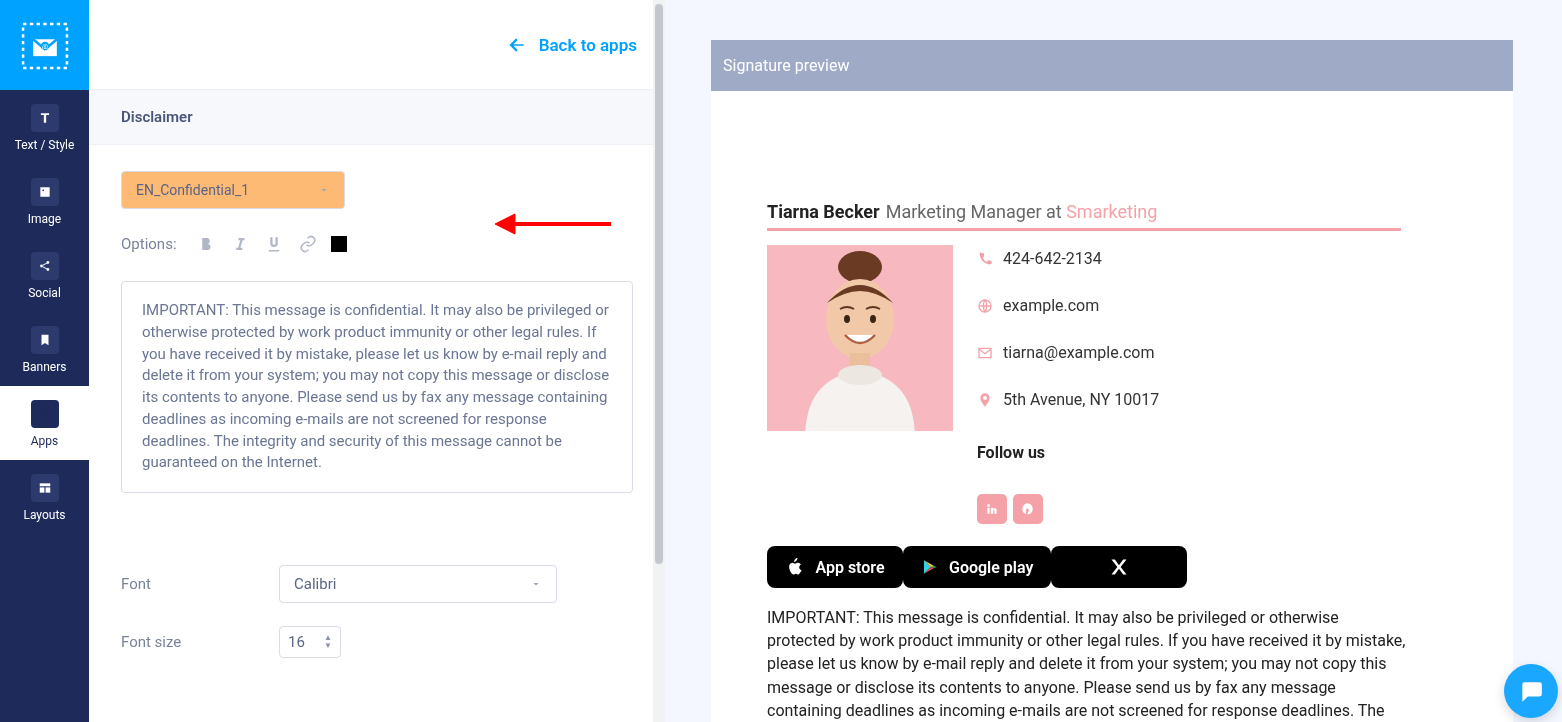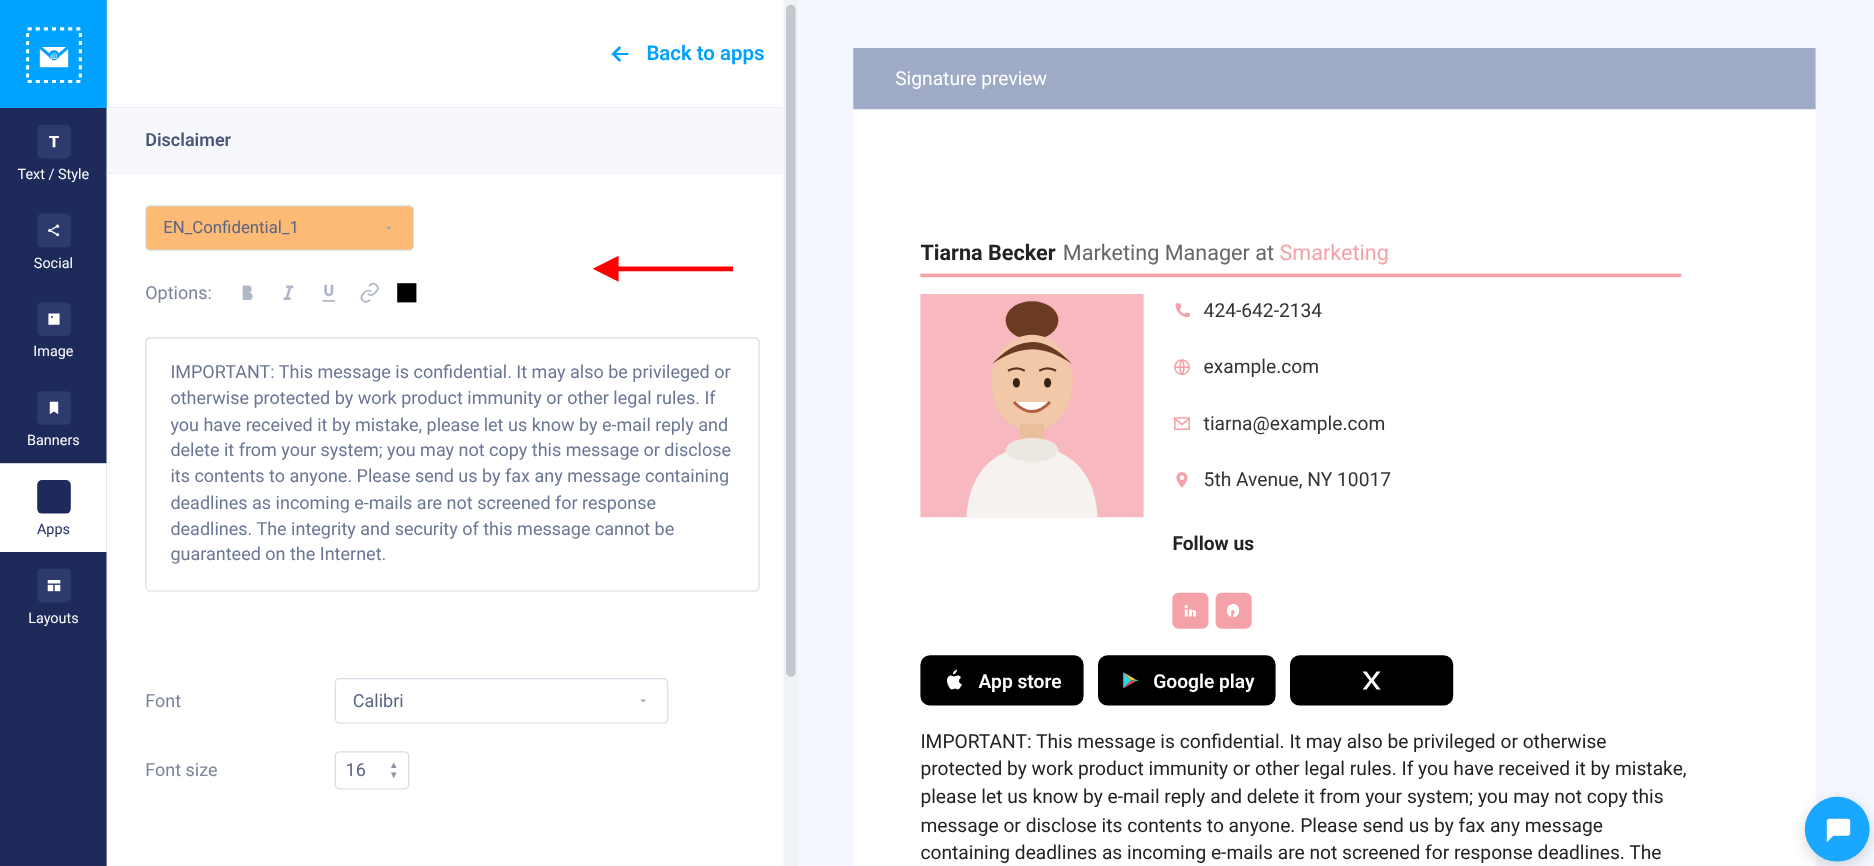--- a/index.html
+++ b/index.html
@@ -223,21 +223,21 @@
   }
   .preview-card {
     background: #fff;
     border-radius: 4px 4px 0 0;
     overflow: visible;
     max-width: 802px;
   }
   .preview-header {
     background: #9fabc6;
     color: #fff;
-    padding: 16px 35px;
+    padding: 16px 12px;
     font-size: 16px;
   }
   .sig-wrap {
     padding: 110px 56px 30px;
   }
   .sig-name-line {
     display: flex;
     align-items: baseline;
     gap: 6px;
     font-size: 18px;
@@ -294,21 +294,21 @@
   .social-btn {
     width: 30px; height: 30px;
     border-radius: 5px;
     background: #f4a2a8;
     display: flex; align-items: center; justify-content: center;
     cursor: pointer;
   }
   .social-btn svg { fill: #fff; width: 14px; height: 14px; }
 
   .store-row {
-    display: flex; gap: 12px; margin-top: 22px;
+    display: flex; margin-top: 22px;
   }
   .store-btn {
     height: 42px;
     background: #000;
     border-radius: 8px;
     color: #fff;
     display: flex;
     align-items: center;
     justify-content: center;
     gap: 10px;
@@ -374,36 +374,36 @@
       <div class="icon-box">
           <svg viewBox="0 0 24 24" width="14" height="14">
             <path d="M5 4h14v3h-5v13h-4V7H5z"></path>
           </svg>
         </div>
       <span class="nav-label">Text / Style</span>
     </div>
     <div class="nav-item small-icon">
       <div class="icon-box">
           <svg viewBox="0 0 24 24" width="14" height="14">
+            <path d="M4 4h16v16H4z M4 18l5-6 3 4 3-3 5 5H4z" fill="#fff"></path>
+            <circle cx="9" cy="9" r="1.5" fill="#2d3a6e"></circle>
+          </svg>
+        </div>
+      <span class="nav-label">Image</span>
+    </div>
+    <div class="nav-item small-icon">
+      <div class="icon-box">
+          <svg viewBox="0 0 24 24" width="14" height="14">
             <circle cx="6" cy="12" r="2.4"></circle>
             <circle cx="17" cy="6" r="2.4"></circle>
             <circle cx="17" cy="18" r="2.4"></circle>
             <path d="M8 11 L15 7 M8 13 L15 17" stroke="#fff" stroke-width="1.8"></path>
           </svg>
         </div>
       <span class="nav-label">Social</span>
-    </div>
-    <div class="nav-item small-icon">
-      <div class="icon-box">
-          <svg viewBox="0 0 24 24" width="14" height="14">
-            <path d="M4 4h16v16H4z M4 18l5-6 3 4 3-3 5 5H4z" fill="#fff"></path>
-            <circle cx="9" cy="9" r="1.5" fill="#2d3a6e"></circle>
-          </svg>
-        </div>
-      <span class="nav-label">Image</span>
     </div>
     <div class="nav-item small-icon">
       <div class="icon-box">
           <svg viewBox="0 0 24 24" width="14" height="14">
             <path d="M6 3h12v18l-6-4-6 4z"></path>
           </svg>
         </div>
       <span class="nav-label">Banners</span>
     </div>
     <div class="nav-item small-icon active">

